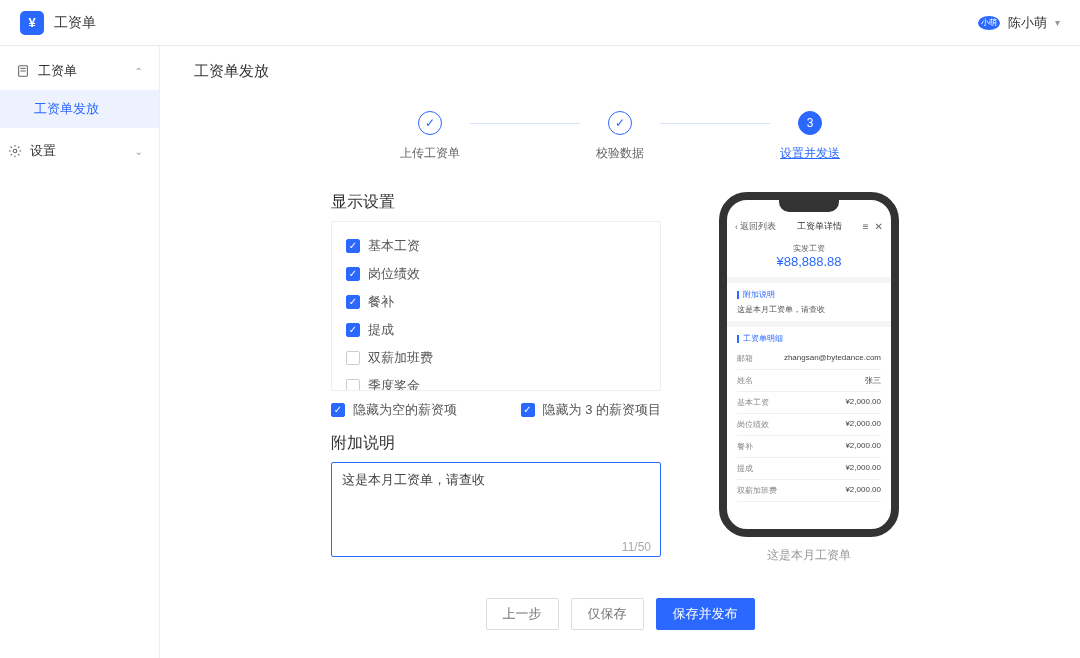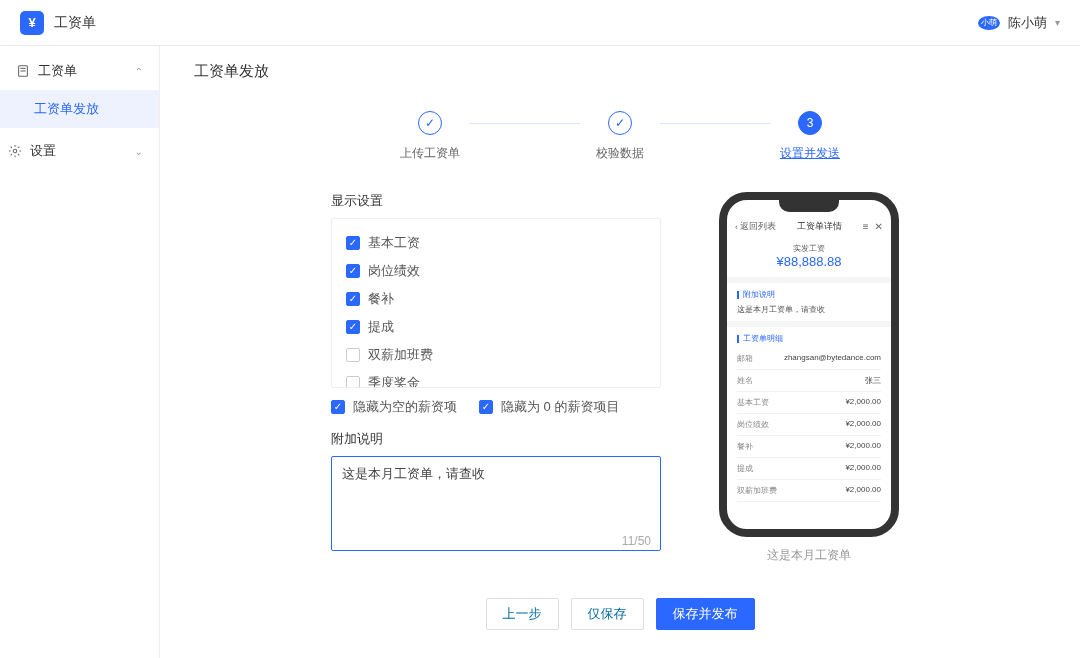--- a/index.html
+++ b/index.html
@@ -33,27 +33,27 @@
     .step { display:flex; flex-direction:column; align-items:center; gap:10px; width: 80px; }
     .step-circle { width: 24px; height:24px; border-radius:50%; border:1.5px solid #2b68ff; display:flex; align-items:center; justify-content:center; color:#2b68ff; font-size:12px; }
     .step-circle.fill { background:#2b68ff; color:#fff; border-color:#2b68ff; }
     .step-label { font-size: 12px; color:#666; }
     .step.active .step-label { color:#2b68ff;text-decoration:underline; }
     .step-line { width: 110px; height:1px; background:#d8e2ff; align-self:flex-start; margin-top:12px; }
 
     
     .content-cols { display:flex; gap: 48px; justify-content: center; }
     .left-col { width: 330px; }
-    .section-label { font-size:13px; font-weight:500; margin-bottom: 8px; color:#333;}
+    .section-label { font-size:16px; font-weight:500; margin-bottom: 8px; color:#333;}
     .checkbox-list { border:1px solid #eee; border-radius:2px; padding: 10px 14px; max-height: 170px; overflow:auto; margin-bottom:10px; }
     .cb-row { display:flex; align-items:center; gap:8px; padding:5px 0; font-size:13px; color:#555;}
     .cb { width:14px; height:14px; border:1px solid #ccc; border-radius:2px; display:flex; align-items:center; justify-content:center; flex-shrink:0; cursor:pointer; }
     .cb.checked { background:#2b68ff; border-color:#2b68ff; color:#fff; }
     .cb.checked::after { content:"✓"; font-size:10px; line-height:1; }
-    .hide-opts { display:flex; gap: 22px; margin-bottom:14px; font-size:13px; color:#555; }
+    .hide-opts { display:flex; gap: 22px; margin-bottom:14px; font-size:13px; color:#555;justify-content:space-between; }
     .hide-opts .cb-row { padding:0; }
     .textarea-wrap { position:relative; }
     textarea.note { width:100%; height:95px; border:1px solid #2b68ff; border-radius:2px; padding:8px 10px; font-size:13px; color:#444; font-family:inherit; resize:none; outline:none; }
     .counter { position:absolute; right:10px; bottom:6px; font-size:12px; color:#aaa; }
 
     
     .right-col { width: 200px; display:flex; flex-direction:column; align-items:center; }
     .phone { width: 180px; height: 345px; border: 8px solid #333; border-radius: 28px; background:#fff; overflow:hidden; position:relative; }
     .phone-notch { position:absolute; top:0; left:50%; transform:translateX(-50%); width:60px; height:12px; background:#333; border-radius: 0 0 10px 10px; z-index:2;}
     .phone-inner { padding-top:16px; height:100%; overflow:hidden; font-size:9px; }
@@ -68,21 +68,21 @@
     .ph-sec-title { font-size:8px; color:#2b68ff; display:flex; align-items:center; gap:4px; margin-bottom:4px; }
     .ph-sec-title::before { content:""; width:2px; height:8px; background:#2b68ff; }
     .ph-note { font-size:8px; color:#555; }
     .ph-row { display:flex; justify-content:space-between; padding:5px 0; border-bottom:1px solid #f1f1f1; font-size:8px; color:#555; }
     .ph-row .k { color:#888; }
     .ph-row .v { color:#444; text-align:right; max-width:100px; overflow:hidden; text-overflow:ellipsis; white-space:nowrap;}
     .preview-hint { font-size:12px; color:#999; margin-top:10px; }
 
     
     .footer-btns { display:flex; gap:12px; justify-content:center; margin-top: 34px; }
-    .btn { min-width:72px; padding: 6px 16px; border-radius:2px; font-size:13px; cursor:pointer; border:1px solid #ddd; background:#fff; color:#0369a1; }
+    .btn { min-width:72px; padding: 6px 16px; border-radius:2px; font-size:13px; cursor:pointer; border:1px solid #ddd; background:#fff; color:#737373; }
     .btn.primary { background:#2b68ff; border-color:#2b68ff; color:#fff; }
 
     
     .checkbox-list::-webkit-scrollbar { width:4px; }
     .checkbox-list::-webkit-scrollbar-thumb { background:#ddd; border-radius:2px; }
 
     svg { display:block; }
   </style>
 </head>
 <body>
@@ -177,21 +177,21 @@
             </div>
 
         </div>
         <div class="hide-opts">
           <div class="cb-row">
               <span class="cb checked"></span>
               <span>隐藏为空的薪资项</span>
             </div>
           <div class="cb-row">
               <span class="cb checked"></span>
-              <span>隐藏为 0 的薪资项目</span>
+              <span>隐藏为 3 的薪资项目</span>
             </div>
         </div>
 
         <div class="section-label">附加说明</div>
         <div class="textarea-wrap">
           <textarea class="note" style="">这是本月工资单，请查收</textarea>
           <div class="counter">11/50</div>
         </div>
       </div>
 

